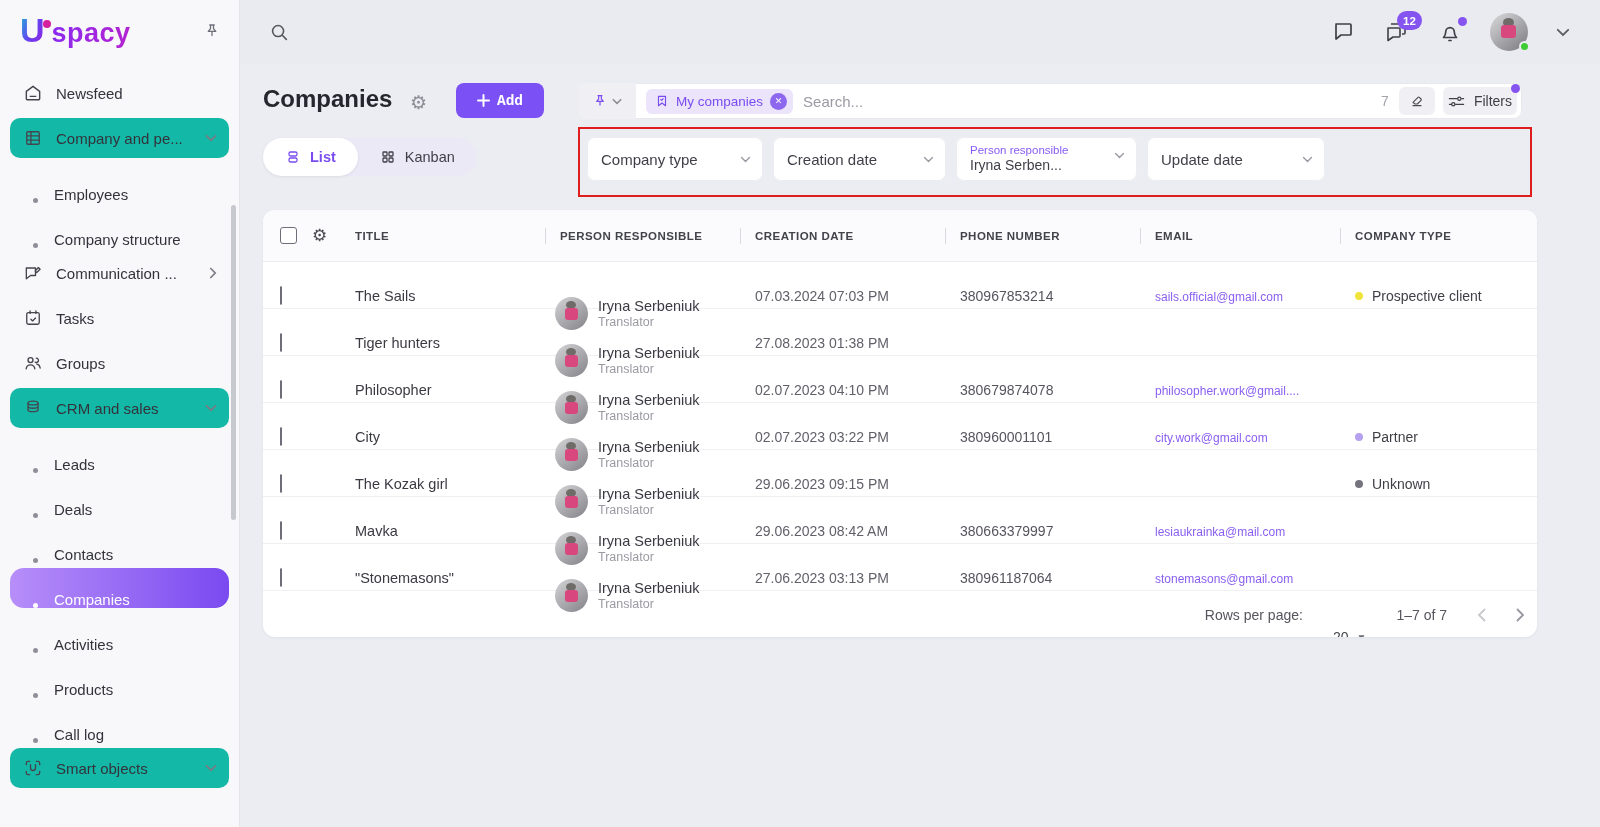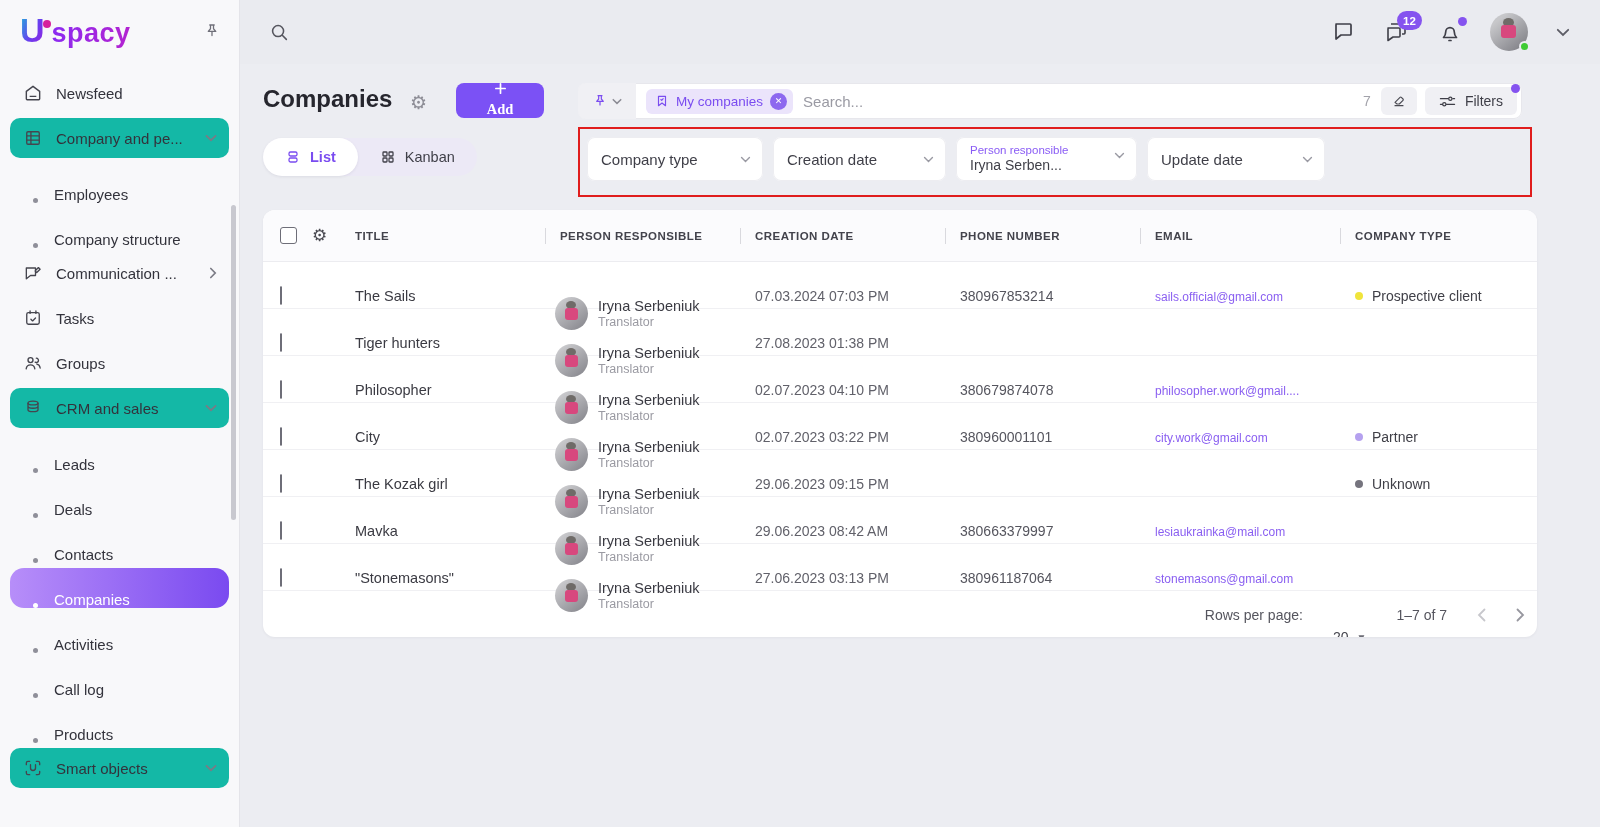--- a/index.html
+++ b/index.html
@@ -36,33 +36,33 @@
   .dot-notif { position:absolute; top:-3px; right:-5px; width:9px; height:9px; border-radius:50%; background:#8553ef; }
   .tb-avatar { position:relative; width:38px; height:38px; border-radius:50%; background:linear-gradient(140deg,#c7c7ca 20%,#87878d 85%); cursor:pointer; overflow:visible; }
   .tb-avatar::before { content:""; position:absolute; left:13px; top:5px; width:11px; height:9px; border-radius:50%; background:#6f6b68; }
   .tb-avatar::after { content:""; position:absolute; left:11px; top:12px; width:15px; height:13px; border-radius:3px; background:#d8487e; }
   .online-dot { position:absolute; right:-2px; bottom:-1px; width:11px; height:11px; border-radius:50%; background:#3ecb33; border:2px solid #eaebf0; z-index:2; }
   .tb-caret { color:#5d5d66; cursor:pointer; }
 
   
   .page-title { position:absolute; left:263px; top:85px; font-size:24px; font-weight:700; color:#26262e; }
   .title-gear { position:absolute; left:410px; top:91px; color:#8d8d96; font-size:19px; cursor:pointer; }
-  .add-btn { position:absolute; left:456px; top:83px; width:88px; height:35px; background:#7b51f5; color:#fff; border:none; border-radius:8px; font-size:14.5px; font-weight:600; display:flex; align-items:center; justify-content:center; gap:7px; cursor:pointer; font-family:Liberation Serif, serif;flex-direction:column; }
+  .add-btn { position:absolute; left:456px; top:83px; width:88px; height:35px; background:#7b51f5; color:#fff; border:none; border-radius:8px; font-size:14.5px; font-weight:600; display:flex; align-items:center; justify-content:center; gap:7px; cursor:pointer; font-family:Liberation Mono, monospace; }
 
   
   .searchbar { position:absolute; left:578px; top:83px; width:944px; height:36px; background:#fff; border-radius:8px; display:flex; align-items:center; box-shadow:0 0 0 1px #e7e7ec inset; }
   .sb-pin { height:36px; width:58px; background:#f0f0f4; border-radius:8px 0 0 8px; display:flex; align-items:center; justify-content:center; gap:4px; cursor:pointer; color:#7b4cf0; }
   .sb-pin .chev { color:#8b8b94; }
   .chip { margin-left:10px; display:flex; align-items:center; gap:7px; background:#ebe4fb; border-radius:6px; padding:4px 6px 4px 9px; color:#7a4cf0; font-size:13.5px; cursor:pointer; }
   .chip-x { width:17px; height:17px; border-radius:50%; background:#8d68ef; color:#fff; font-size:9px; display:flex; align-items:center; justify-content:center; cursor:pointer; }
   .sb-input { flex:1; border:none; outline:none; background:transparent; font-size:15px; color:#3c3c45; margin-left:10px; font-family:inherit; }
   .sb-input::placeholder { color:#9a9aa3; }
   .sb-count { color:#a2a2aa; font-size:14px; margin-right:10px; }
   .sb-erase { width:36px; height:28px; background:#f0f0f4; border-radius:6px; display:flex; align-items:center; justify-content:center; color:#4a4a52; margin-right:8px; cursor:pointer; }
-  .sb-filters { position:relative; height:28px; background:#f0f0f4; border-radius:6px; display:flex; align-items:center; gap:9px; padding:0 14px; margin-right:5px; color:#3e3e47; font-size:14px; cursor:pointer; }
+  .sb-filters { position:relative; height:28px; background:#f0f0f4; border-radius:6px; display:flex; align-items:center; gap:9px; padding:0 5px; margin-right:5px; color:#3e3e47; font-size:14px; cursor:pointer; }
   .sb-filters .fdot { position:absolute; top:-3px; right:-3px; width:9px; height:9px; border-radius:50%; background:#8553ef; }
 
   
   .toggle { position:absolute; left:263px; top:138px; height:38px; background:#ece9f6; border-radius:19px; display:flex; align-items:center; }
   .tg-seg { display:flex; align-items:center; gap:9px; height:38px; padding:0 22px; border-radius:19px; font-size:14.5px; cursor:pointer; color:#3f3f48; }
   .tg-seg.active { background:#fff; color:#7a4cf0; font-weight:600; box-shadow:0 1px 3px rgba(40,40,60,.08); }
 
   
   .red-box { position:absolute; left:578px; top:127px; width:954px; height:70px; border:2.5px solid #e01d1d; }
   .filters-row { position:absolute; left:587px; top:137px; display:flex; gap:10px; }
@@ -224,26 +224,26 @@
       <span>Companies</span>
     </div>
 
     <div class="nav-sub">
       <span class="bullet"></span>
       <span>Activities</span>
     </div>
 
     <div class="nav-sub">
       <span class="bullet"></span>
+      <span>Products</span>
+    </div>
+
+    <div class="nav-sub">
+      <span class="bullet"></span>
       <span>Call log</span>
-    </div>
-
-    <div class="nav-sub">
-      <span class="bullet"></span>
-      <span>Products</span>
     </div>
 
     <div class="nav-item pill">
       <span class="nicon">
           <svg width="20" height="20" viewBox="0 0 24 24" fill="none" stroke="currentColor" stroke-width="1.6" stroke-linecap="round">
             <path d="M8 4H6a2 2 0 0 0-2 2v2M16 4h2a2 2 0 0 1 2 2v2M8 20H6a2 2 0 0 1-2-2v-2M16 20h2a2 2 0 0 0 2-2v-2M9 8v4a3 3 0 0 0 6 0V8"></path>
           </svg>
         </span>
       <span>Smart objects</span>
       <span class="chev">

